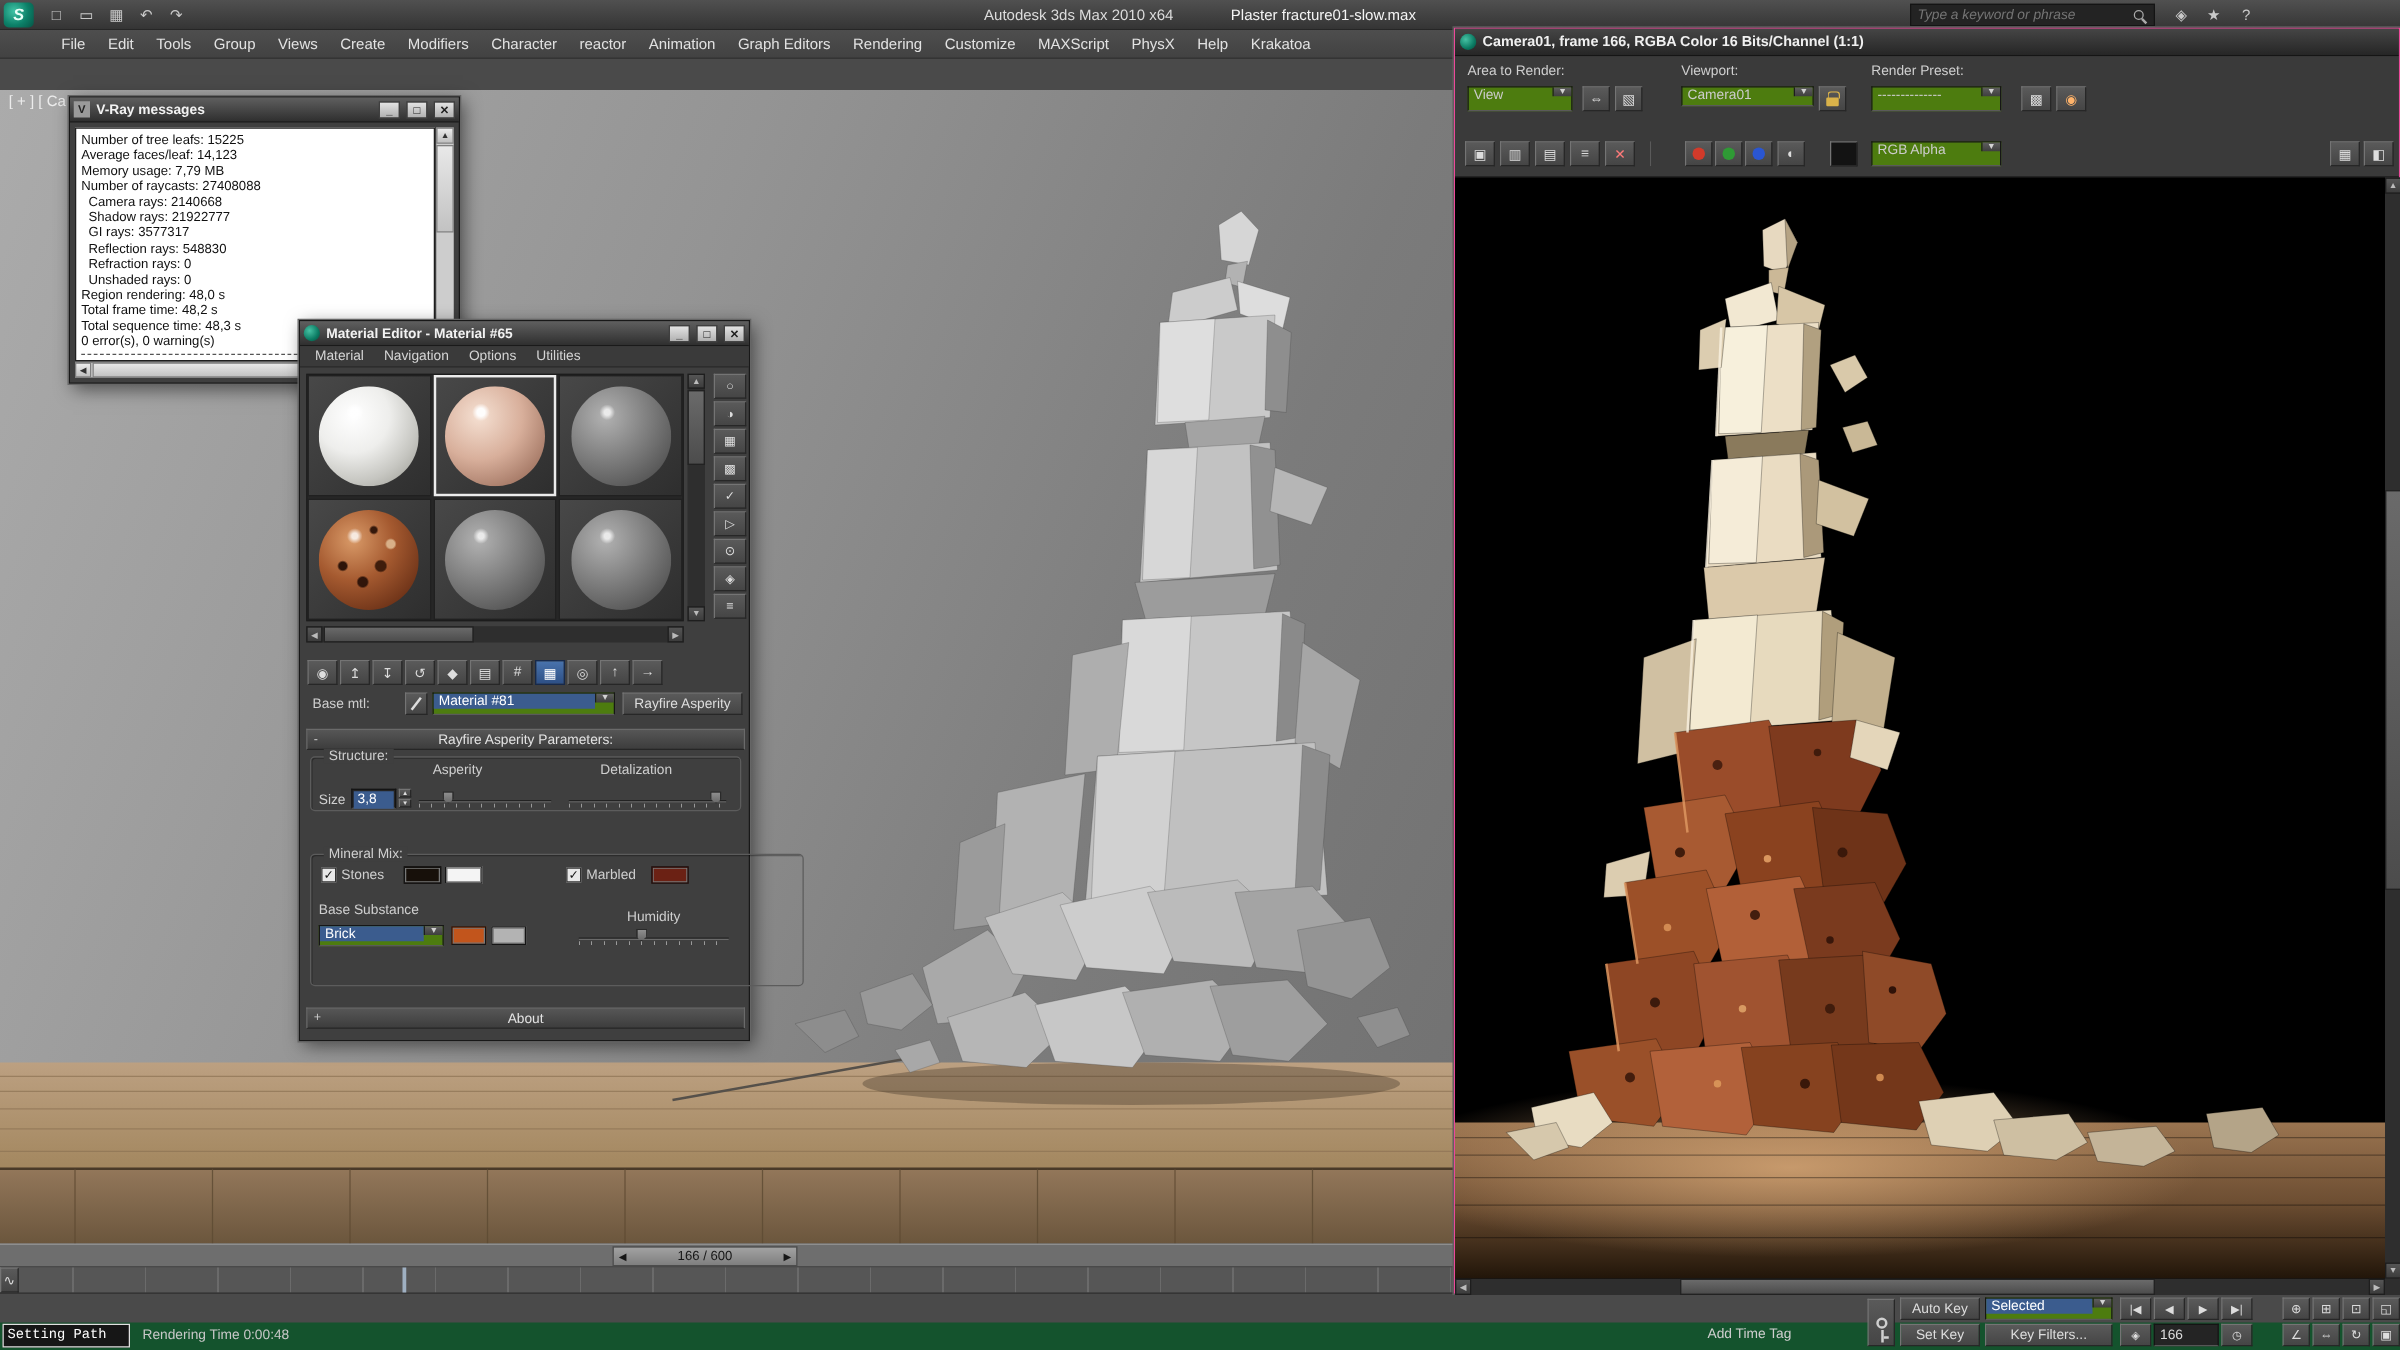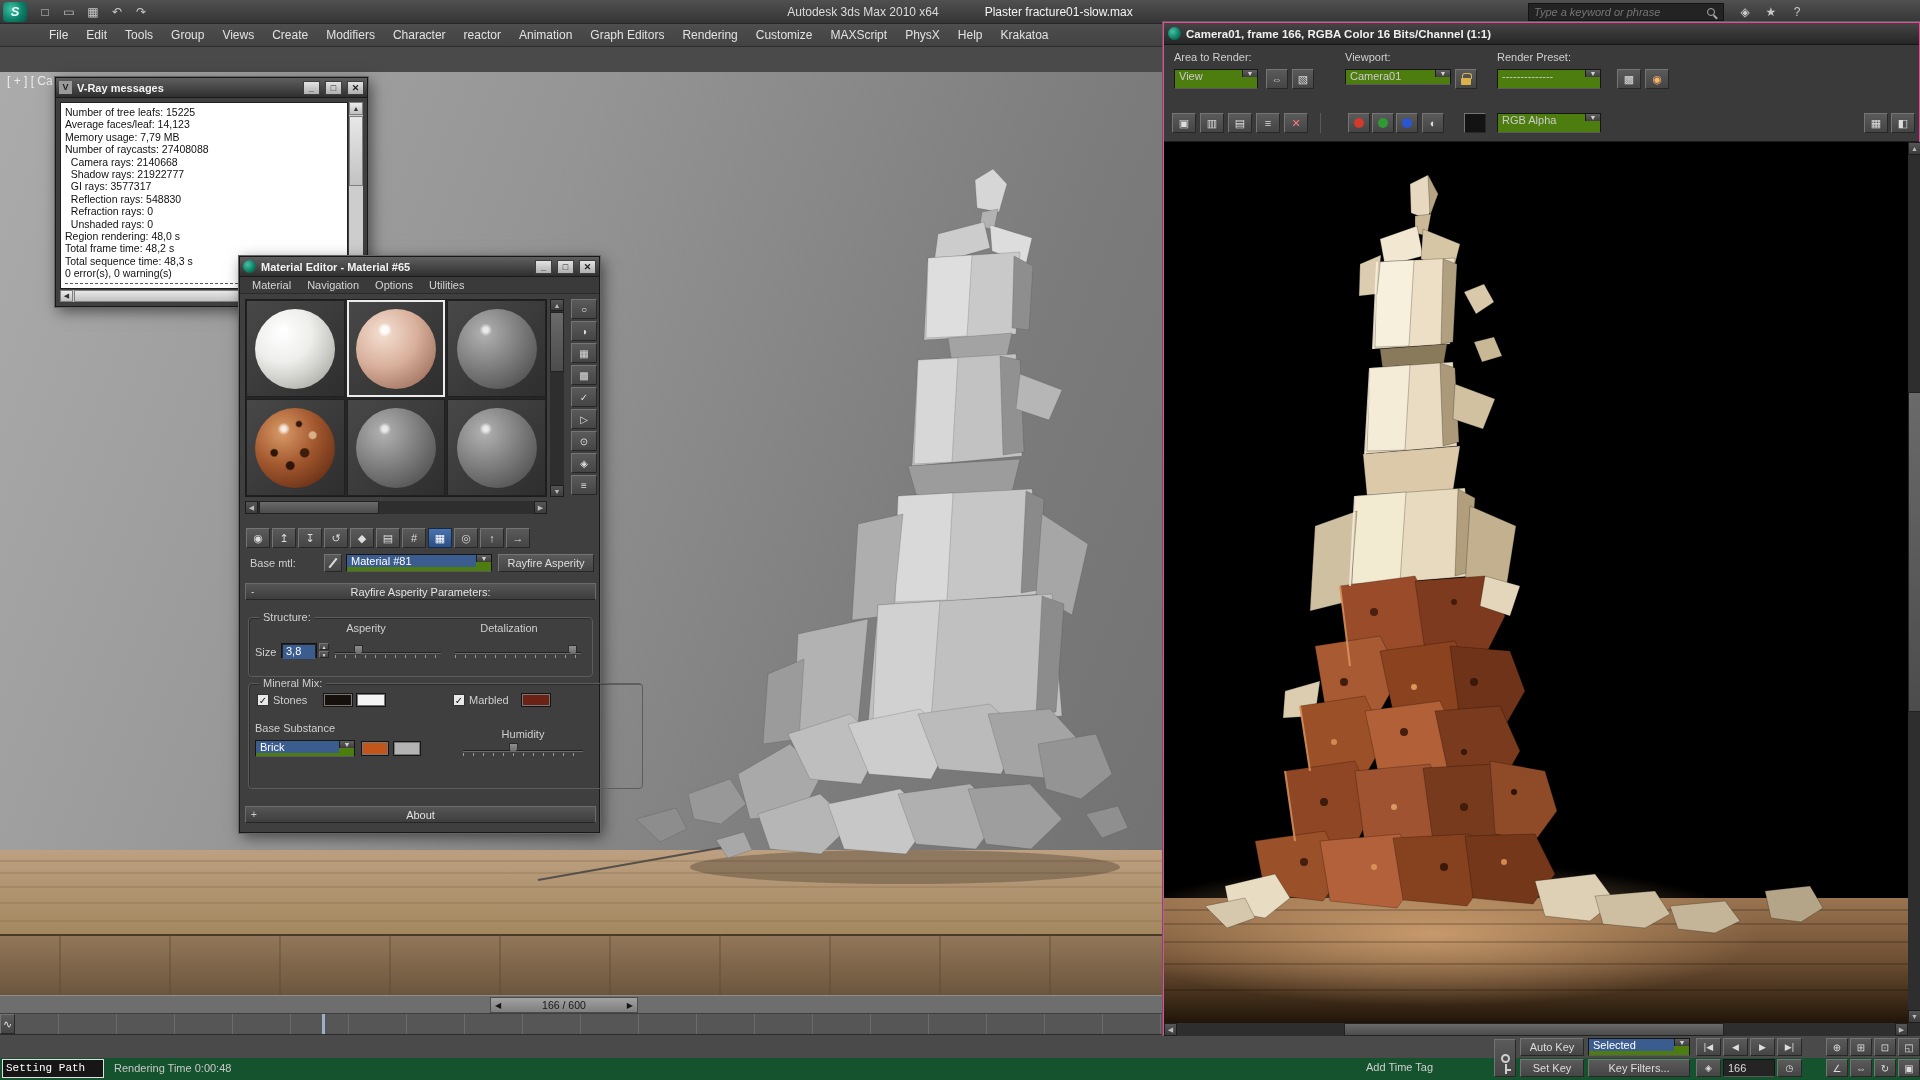--- a/index.html
+++ b/index.html
@@ -353,21 +353,21 @@
       </div>
     <div class="dd" style="position:absolute;left:106px;top:297px;width:146px;height:18px">
       <span class="val sel">Material #81</span>
       <span class="arr">▼</span>
     </div>
     <div class="btn" style="position:absolute;left:258px;top:297px;width:96px;height:18px">Rayfire Asperity</div>
     <div class="roll" style="top:326px">
       <span class="pm">-</span>
       <span>Rayfire Asperity Parameters:</span>
     </div>
-    <div class="gbox" style="left:8px;top:360px;width:345px;height:60px">
+    <div class="gbox" style="left:8px;top:348px;width:345px;height:44px">
       <span class="gleg">Structure:</span>
       <span class="lbl" style="position:absolute;left:62px;top:4px;width:110px;text-align:center">Asperity</span>
       <span class="lbl" style="position:absolute;left:200px;top:4px;width:120px;text-align:center">Detalization</span>
       <span class="lbl" style="position:absolute;left:6px;top:28px">Size</span>
       <div class="field" style="position:absolute;left:32px;top:25px;width:36px;height:16px;padding:0">
           <span style="display:block;background:#3b5c8e;color:#fff;height:14px;margin:1px;padding:0 3px;font-size:11px">3,8</span>
         </div>
       <div class="spin" style="position:absolute;left:70px;top:25px">
         <div class="btn">▲</div>
         <div class="btn">▼</div>

